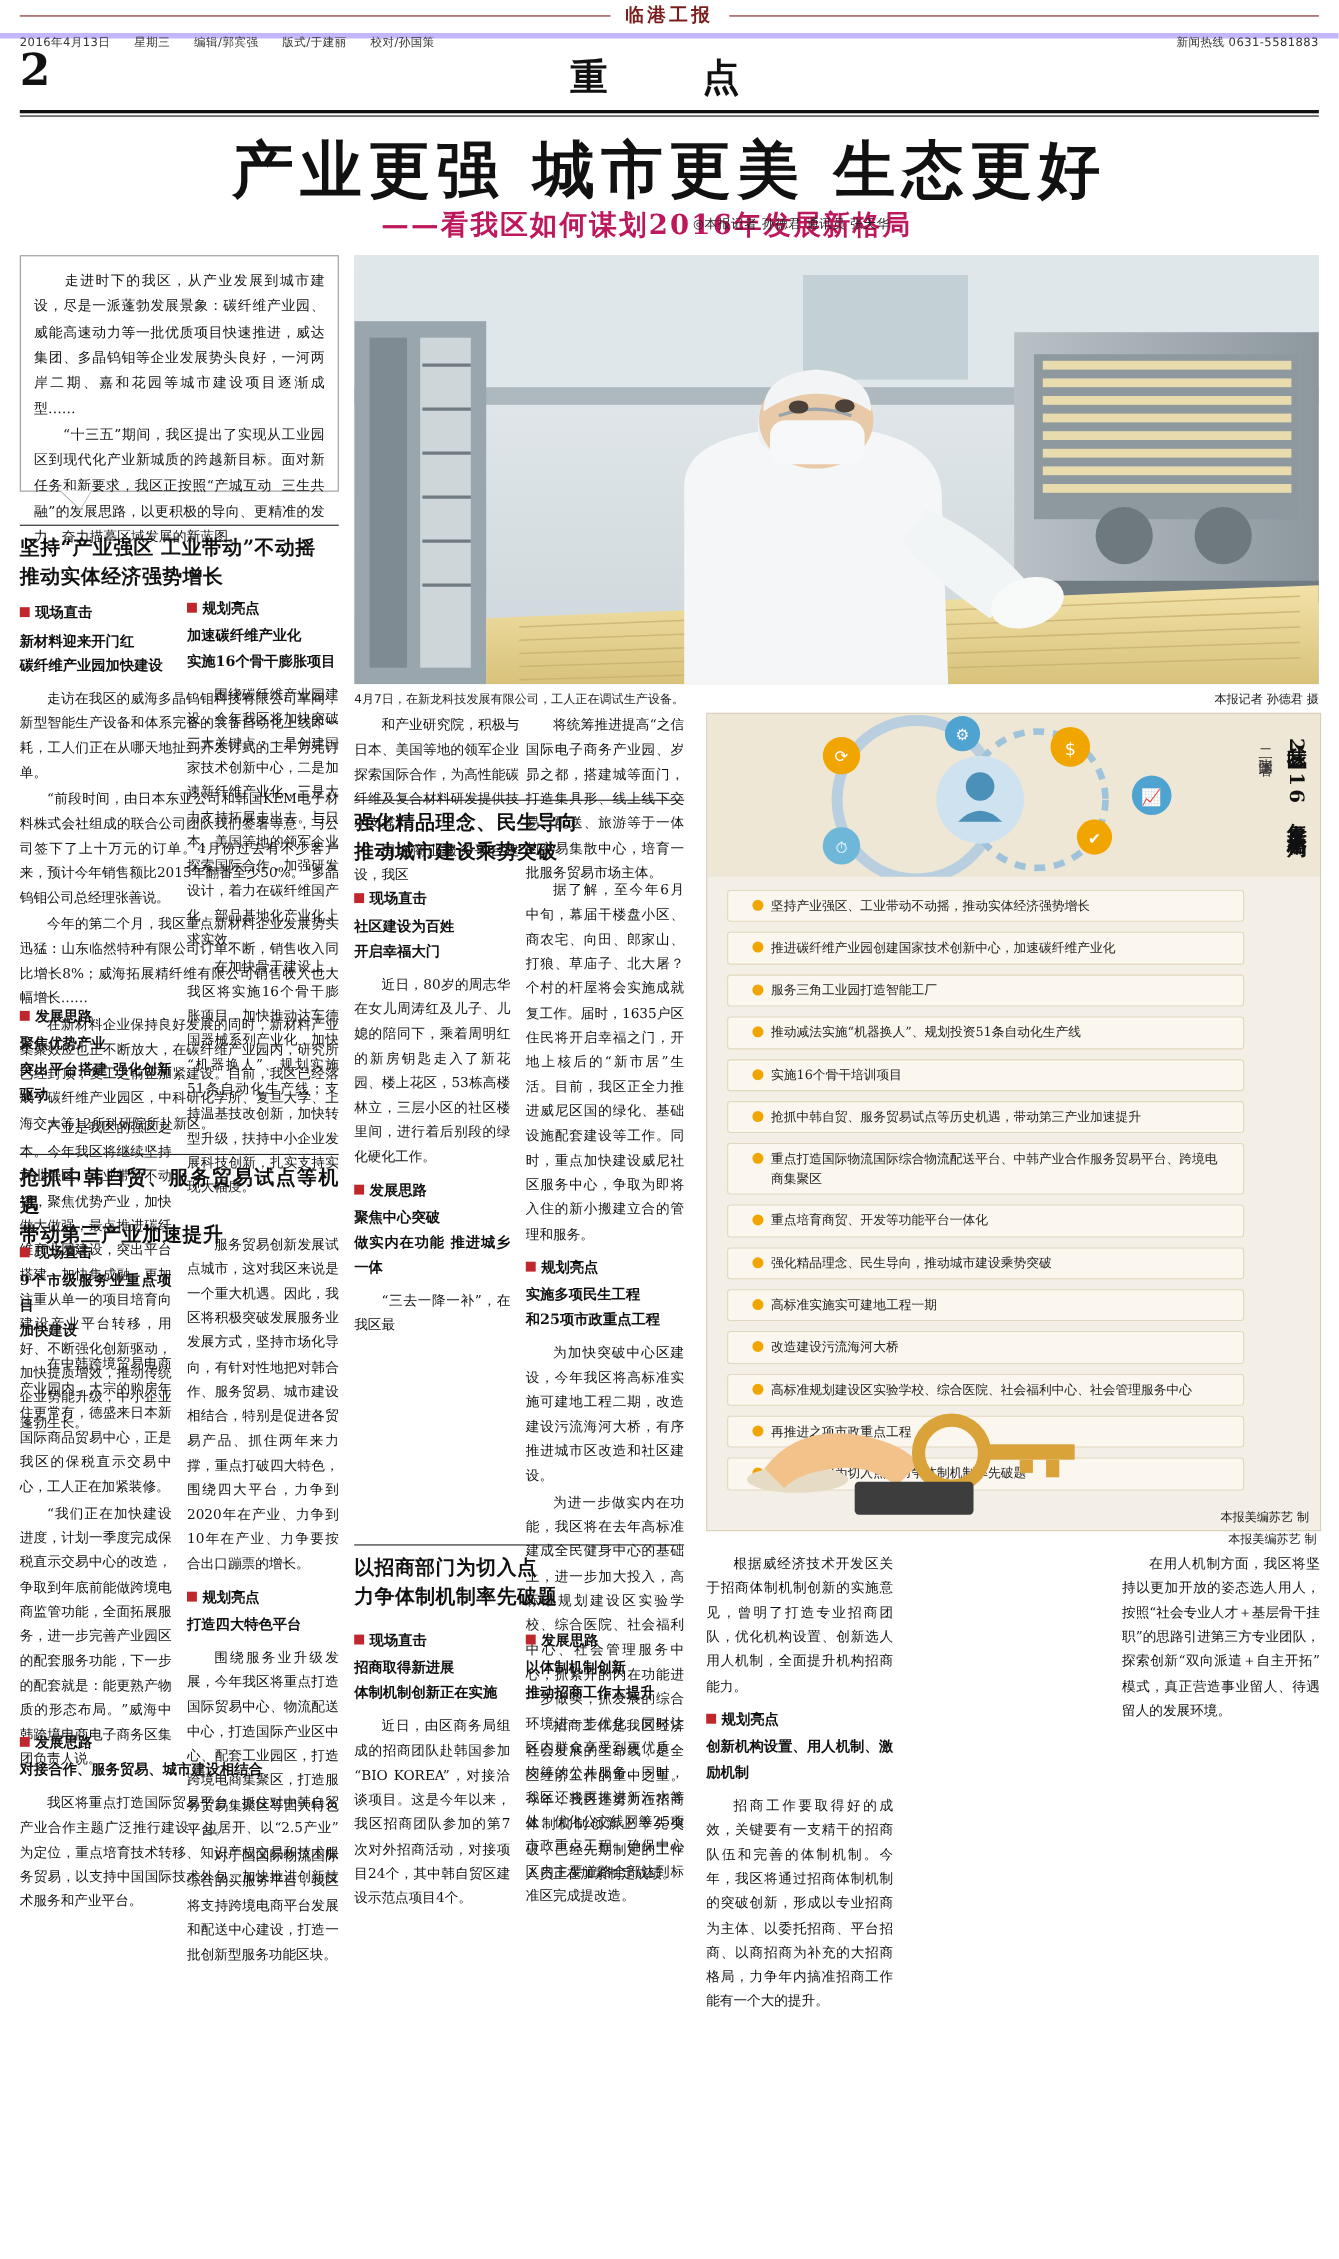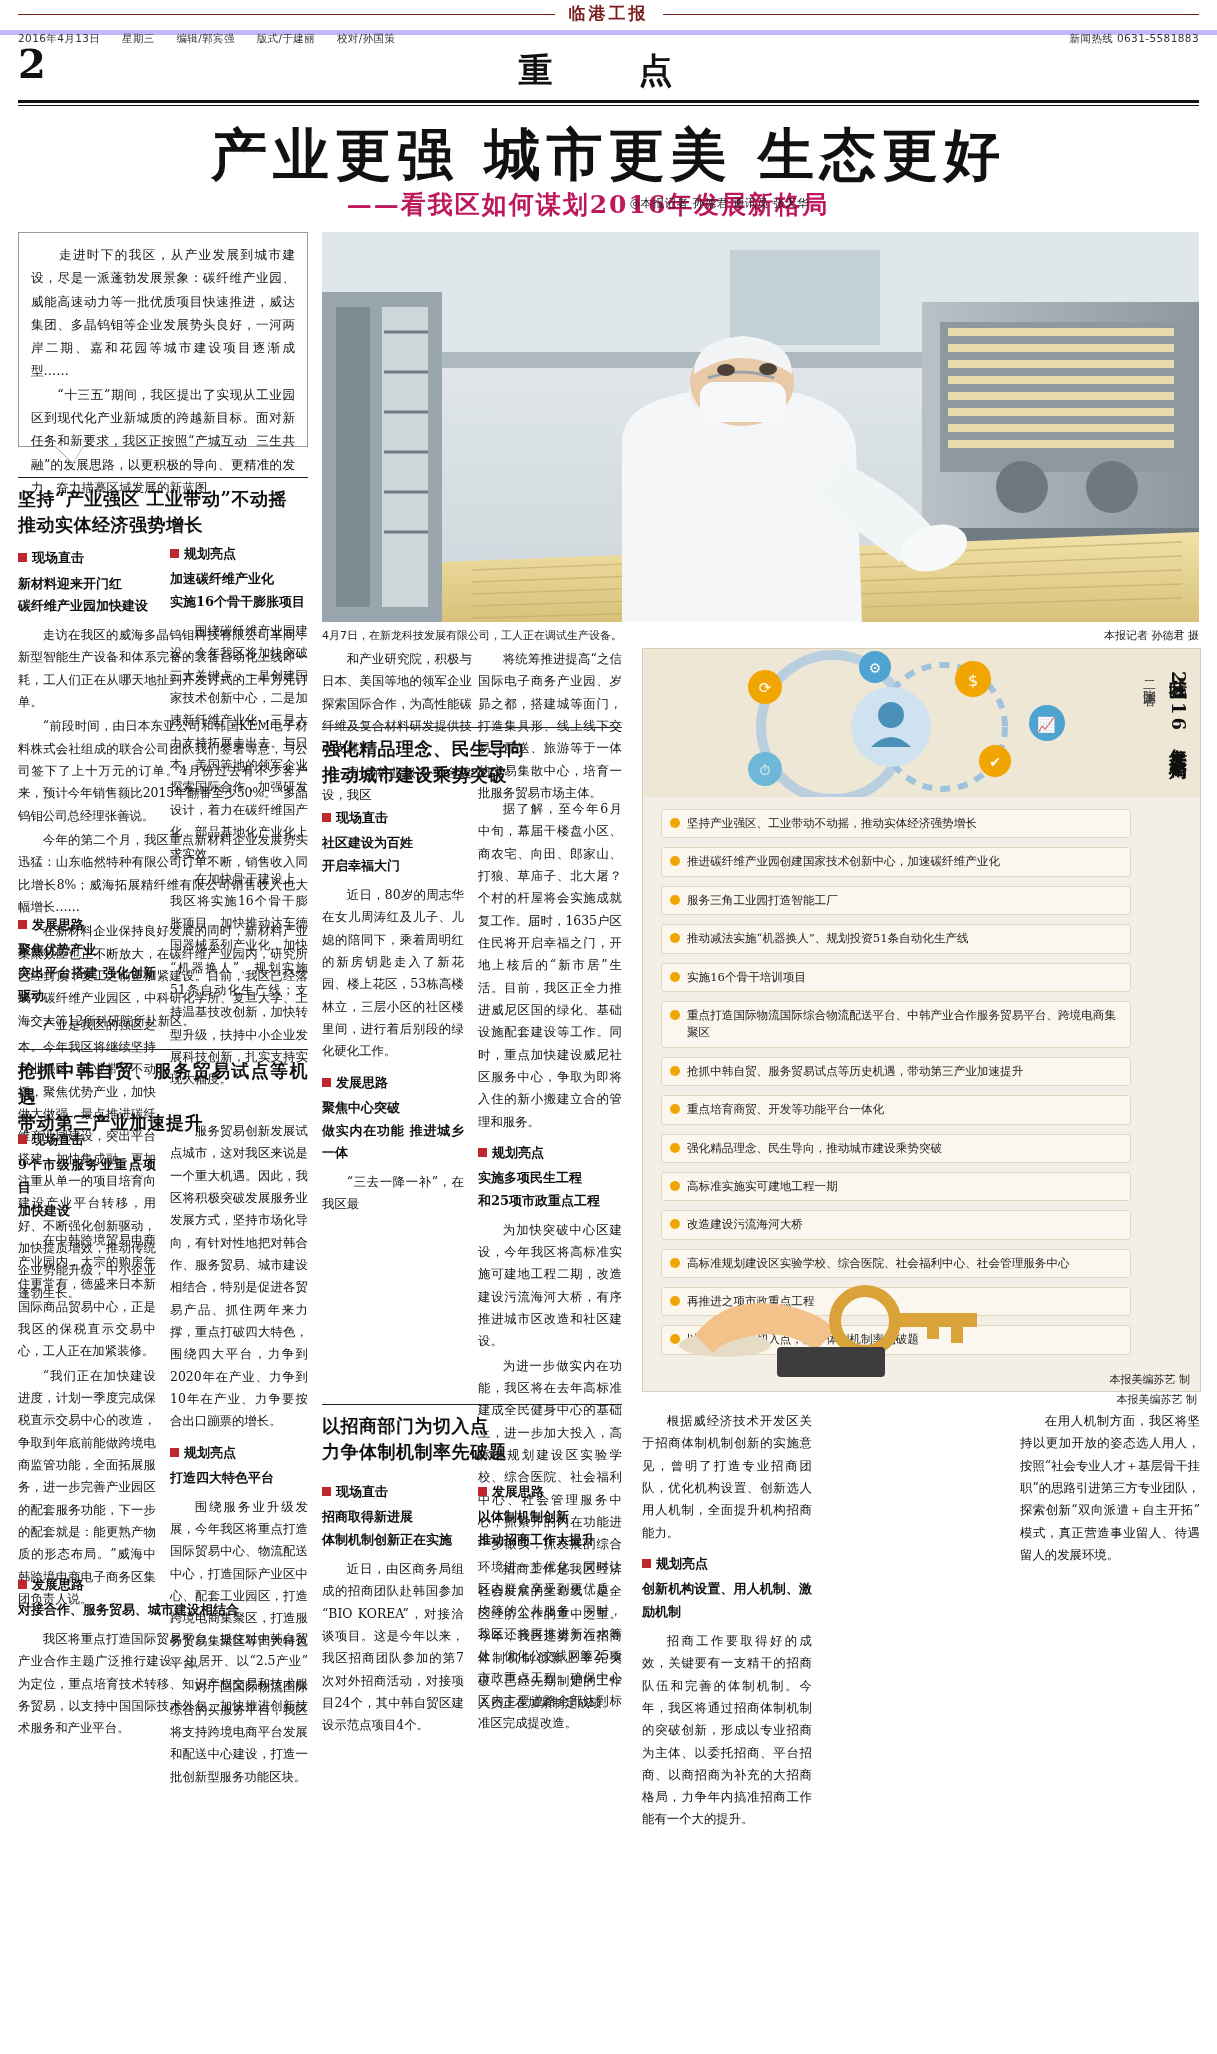--- a/index.html
+++ b/index.html
@@ -122,21 +122,21 @@
   }
   .gfx-band{
     position:absolute;left:0;top:0;width:557px;height:148px;background:#efe7d6;
   }
   .list{
     position:absolute;left:18px;top:160px;width:470px;
   }
   .li{
     display:flex;align-items:flex-start;margin-bottom:9px;
     background:#fbf7ee;border:1px solid #e2d7bf;border-radius:3px;
-    padding:5px 8px;font-size:11.6px;line-height:1.5;color:#222;
+    padding:5px 22px;font-size:11.6px;line-height:1.5;color:#222;
     font-family:"DejaVu Serif","Liberation Serif",serif;
   }
   .li .dot{
     flex:0 0 auto;width:10px;height:10px;border-radius:50%;
     background:#f0a500;margin:3px 7px 0 0;
   }
   .gfx-cap{
     position:absolute;right:10px;bottom:-18px;font-size:11px;color:#222;
   }
 
@@ -455,25 +455,25 @@
       <div class="li">
           <span class="dot"></span>
           <span>推动减法实施“机器换人”、规划投资51条自动化生产线</span>
         </div>
       <div class="li">
           <span class="dot"></span>
           <span>实施16个骨干培训项目</span>
         </div>
       <div class="li">
           <span class="dot"></span>
+          <span>抢抓中韩自贸、服务贸易试点等历史机遇，带动第三产业加速提升</span>
+        </div>
+      <div class="li">
+          <span class="dot"></span>
           <span>重点打造国际物流国际综合物流配送平台、中韩产业合作服务贸易平台、跨境电商集聚区</span>
-        </div>
-      <div class="li">
-          <span class="dot"></span>
-          <span>抢抓中韩自贸、服务贸易试点等历史机遇，带动第三产业加速提升</span>
         </div>
       <div class="li">
           <span class="dot"></span>
           <span>重点培育商贸、开发等功能平台一体化</span>
         </div>
       <div class="li">
           <span class="dot"></span>
           <span>强化精品理念、民生导向，推动城市建设乘势突破</span>
         </div>
       <div class="li">

